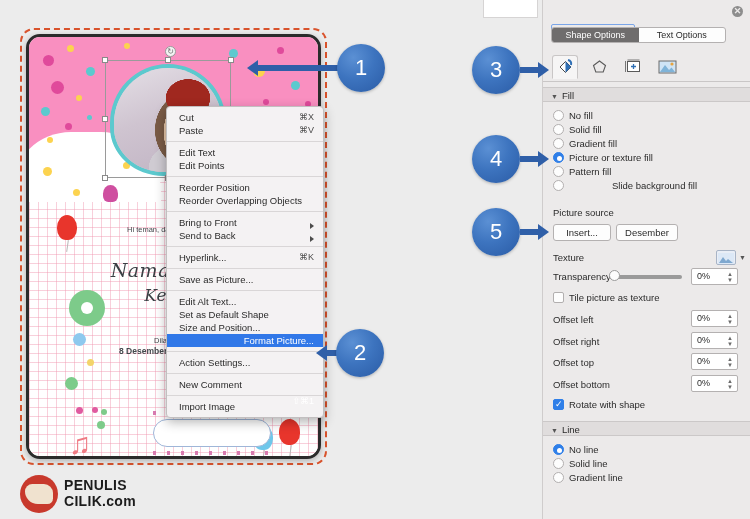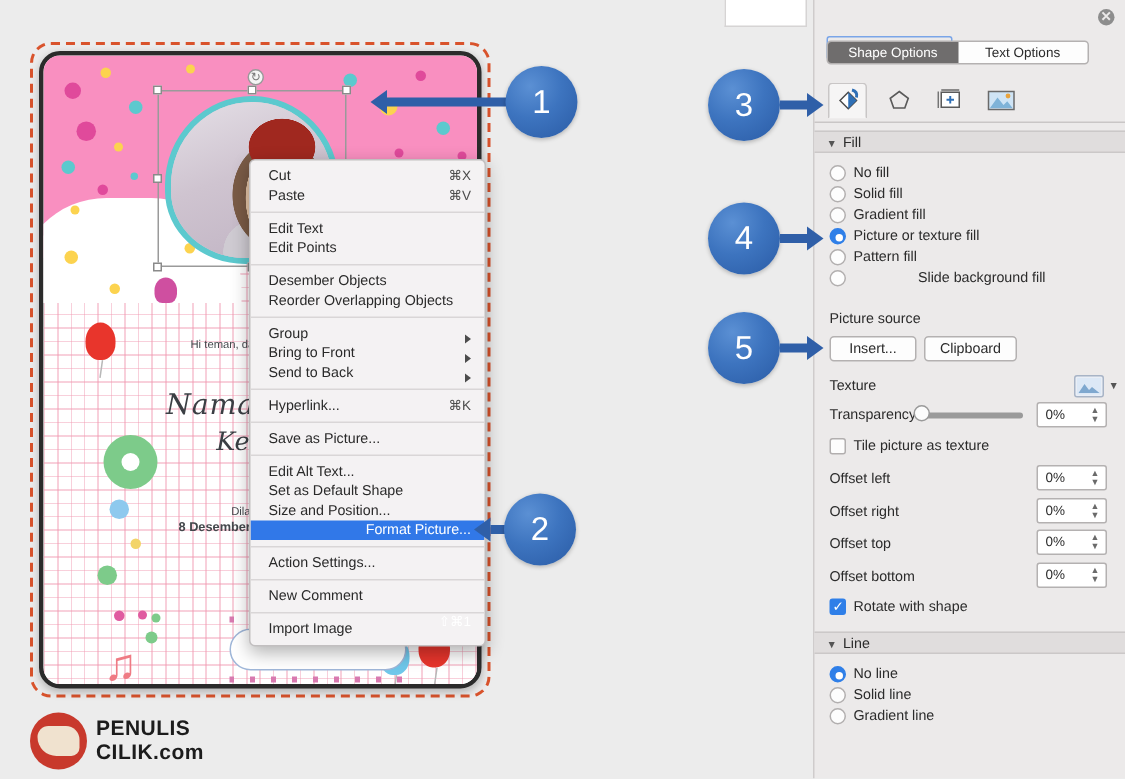--- a/index.html
+++ b/index.html
@@ -363,30 +363,26 @@
       </div>
       <div class="ctx-sep"></div>
       <div class="ctx-item">
         <span>Edit Text</span>
       </div>
       <div class="ctx-item">
         <span>Edit Points</span>
       </div>
       <div class="ctx-sep"></div>
       <div class="ctx-item">
-        <span>Desember Objects</span>
+        <span>Reorder Position</span>
       </div>
       <div class="ctx-item">
         <span>Reorder Overlapping Objects</span>
       </div>
       <div class="ctx-sep"></div>
-      <div class="ctx-item">
-        <span>Group</span>
-        <span class="ctx-arrow"></span>
-      </div>
       <div class="ctx-item">
         <span>Bring to Front</span>
         <span class="ctx-arrow"></span>
       </div>
       <div class="ctx-item">
         <span>Send to Back</span>
         <span class="ctx-arrow"></span>
       </div>
       <div class="ctx-sep"></div>
       <div class="ctx-item">
@@ -486,21 +482,21 @@
   <div class="rlabel" style="left:26px;top:152px;">Picture or texture fill</div>
 
   <div class="radio" style="left:10px;top:166px;"></div>
   <div class="rlabel" style="left:26px;top:166px;">Pattern fill</div>
 
   <div class="radio" style="left:10px;top:180px;"></div>
   <div class="rlabel" style="left:26px;top:180px;margin-left:43px;">Slide background fill</div>
 
   <div class="fld" style="left:10px;top:207px;">Picture source</div>
   <div class="btn" style="left:10px;top:224px;width:58px;">Insert...</div>
-  <div class="btn" style="left:73px;top:224px;width:62px;">Clipboard</div>
+  <div class="btn" style="left:73px;top:224px;width:62px;">Desember</div>
 
   <div class="fld" style="left:10px;top:252px;">Texture</div>
 
   <div class="fld" style="left:10px;top:271px;">Transparency</div>
   <div class="spin" style="left:148px;top:268px;">
     <span>0%</span>
     <span class="arrows">
         <span>▲</span>
         <span>▼</span>
       </span>

